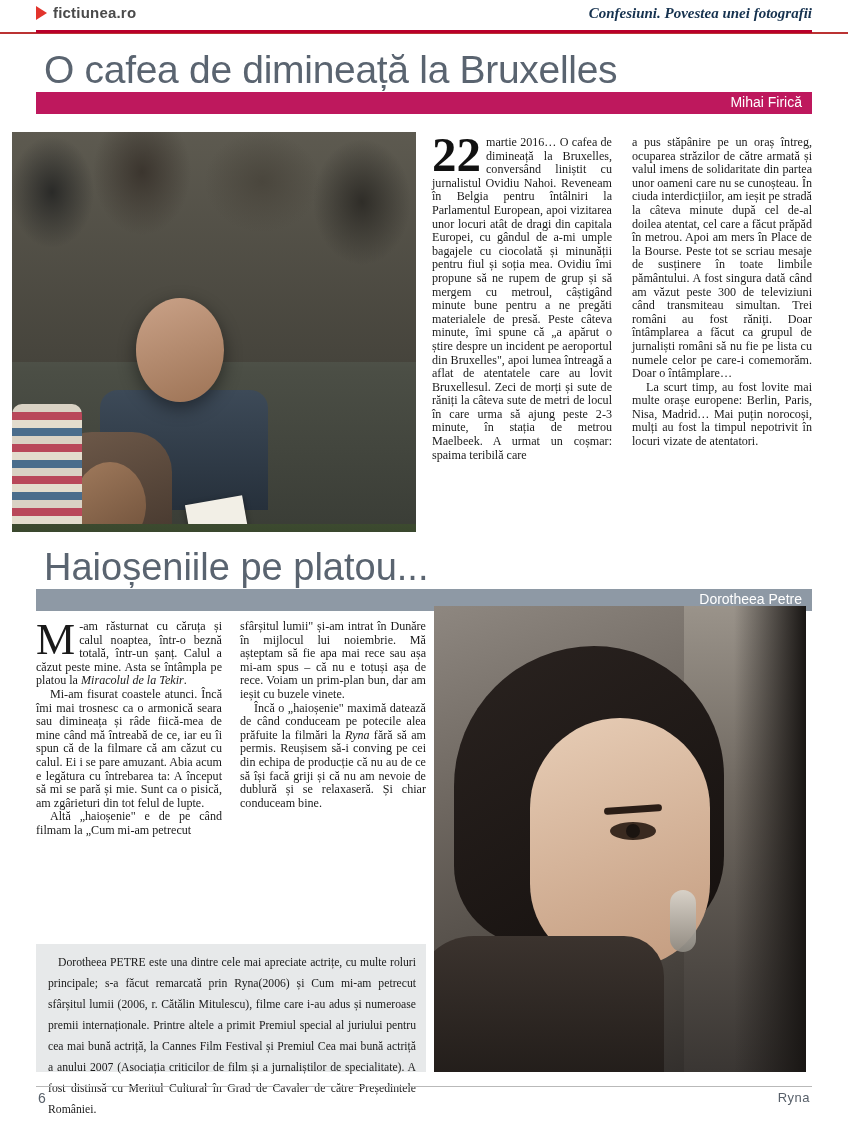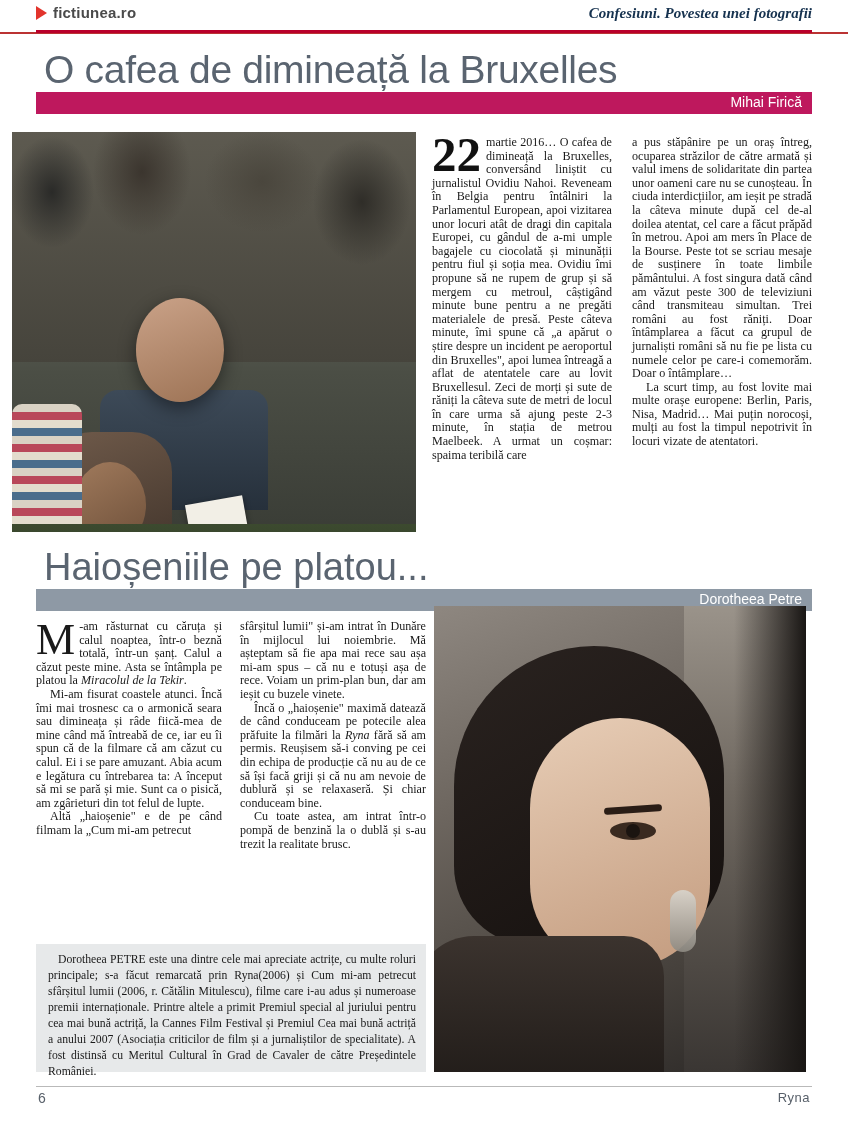--- a/index.html
+++ b/index.html
@@ -198,21 +198,21 @@
   }
   .photo2 .darkedge {
     position:absolute; left:300px; top:0; width:72px; height:466px;
     background:linear-gradient(90deg, rgba(25,22,20,0) 0%, #191614 100%);
   }
 
   
   .biobox {
     position:absolute; left:36px; top:944px; width:390px; height:128px;
     background:#e7e9ea; padding:8px 10px 8px 12px;
-    font-size:11.7px; line-height:16px; text-align:justify;
+    font-size:11.7px; line-height:21px; text-align:justify;
   }
   .biobox p { margin:0; text-indent:10px; }
 
   
   .footer-rule {
     position:absolute; left:36px; top:1086px; width:776px; height:1px; background:#b9b9b9;
   }
   .page-num {
     position:absolute; left:38px; top:1090px;
     font-family:"Liberation Sans", sans-serif; font-size:14px; color:#58606a;
@@ -271,21 +271,20 @@
   <p class="first">
     <span class="dropcap-M">M</span><span>-am răsturnat cu căruța și calul noaptea, într-o beznă totală, într-un șanț. Calul a căzut peste mine. Asta se întâmpla pe platou la <span class="ital">Miracolul de la Tekir</span>.</span>
   </p>
   <p>Mi-am fisurat coastele atunci. Încă îmi mai trosnesc ca o armonică seara sau dimineața și râde fiică-mea de mine când mă întreabă de ce, iar eu îi spun că de la filmare că am căzut cu calul. Ei i se pare amuzant. Abia acum e legătura cu întrebarea ta: A început să mi se pară și mie. Sunt ca o pisică, am zgârieturi din tot felul de lupte.</p>
   <p>Altă „haioșenie" e de pe când filmam la „Cum mi-am petrecut</p>
 </div>
 
 <div class="col" id="a2-col2">
   <p class="first">sfârșitul lumii" și-am intrat în Dunăre în mijlocul lui noiembrie. Mă așteptam să fie apa mai rece sau așa mi-am spus – că nu e totuși așa de rece. Voiam un prim-plan bun, dar am ieșit cu buzele vinete.</p>
   <p>Încă o „haioșenie" maximă datează de când conduceam pe potecile alea prăfuite la filmări la <span class="ital">Ryna</span> fără să am permis. Reușisem să-i conving pe cei din echipa de producție că nu au de ce să își facă griji și că nu am nevoie de dublură și se relaxaseră. Și chiar conduceam bine.</p>
-  <p>Cu toate astea, am intrat într-o pompă de benzină la o dublă și s-au trezit la realitate brusc.</p>
 </div>
 
 <div class="photo2">
   <div class="bg"></div>
   <div class="wall"></div>
   <div class="hair"></div>
   <div class="face"></div>
   <div class="brow"></div>
   <div class="eye"></div>
   <div class="earring"></div>

